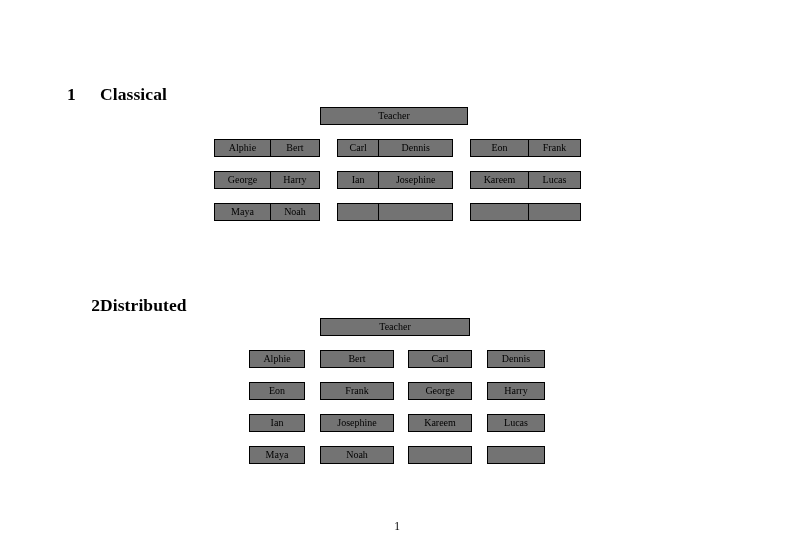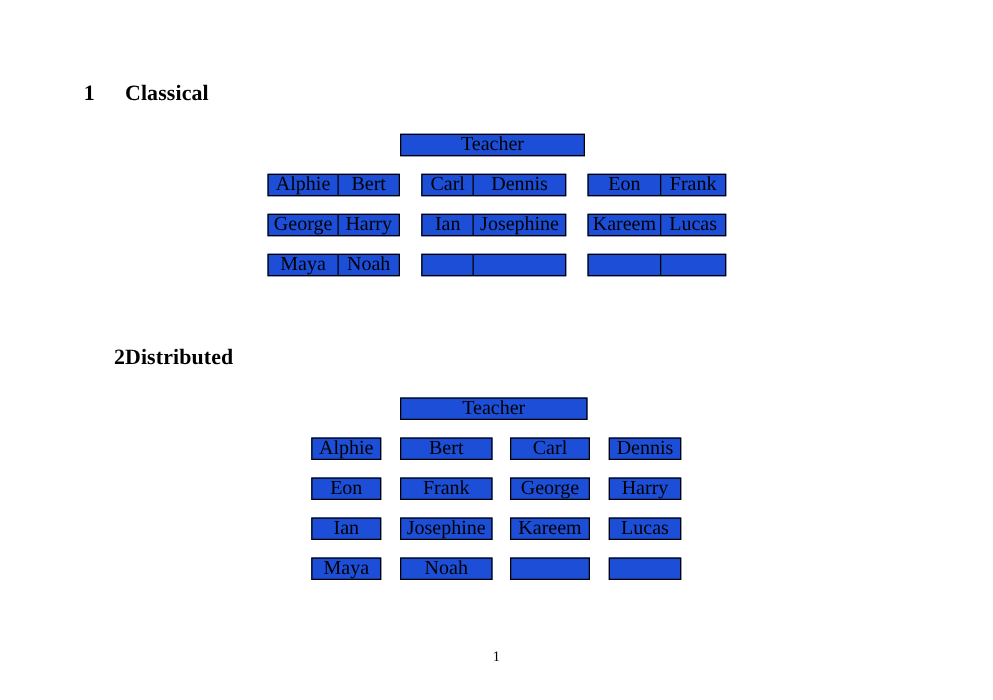--- a/index.html
+++ b/index.html
@@ -22,37 +22,38 @@
   }
 
   
   .section-heading {
     position: absolute;
     left: 67px;
     font-size: 17.5px;
     font-weight: bold;
     letter-spacing: 0.1px;
     white-space: nowrap;
+    margin-top: 20px;
   }
   .section-heading .sec-num {
     display: inline-block;
     width: 33px;
   }
   #heading-classical   { top: 64px; }
   #heading-distributed { top: 275px; text-align: right; }
 
   
   .tbl {
     position: absolute;
     border: 1px solid #000000;
-    background: #1d4ed8;
+    background: #737373;
     box-sizing: border-box;
     display: flex;
     height: 18px;
-    font-size: 16px;
+    font-size: 10px;
     line-height: 16px;
   }
   .tbl .cell {
     box-sizing: border-box;
     text-align: center;
     white-space: nowrap;
     overflow: hidden;
     display: flex;
     align-items: center;
     justify-content: center;

